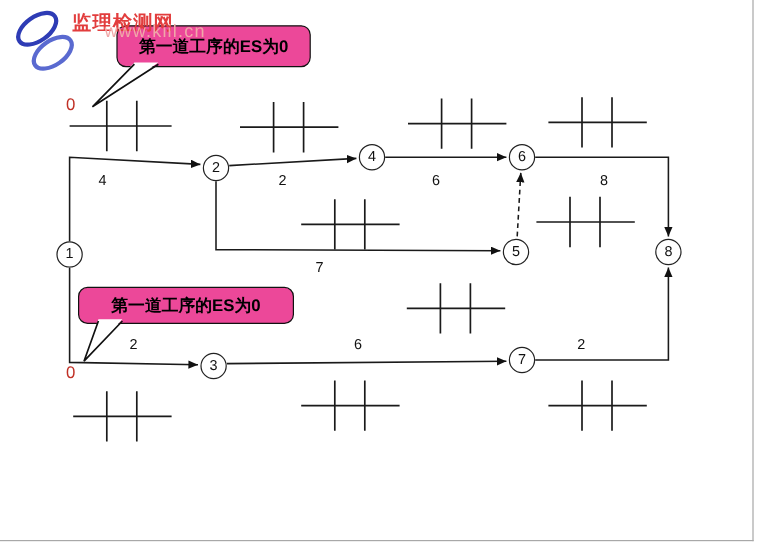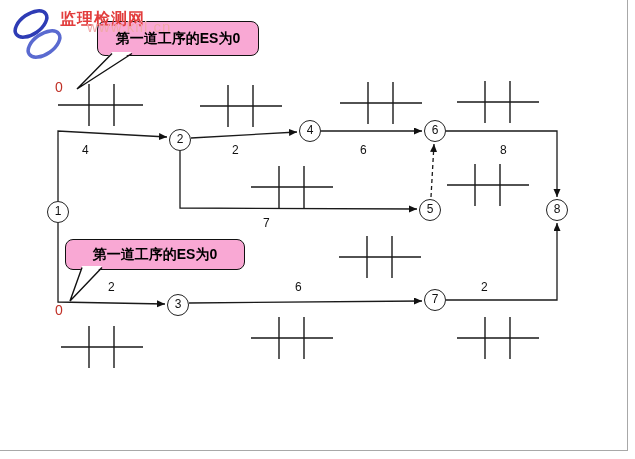--- a/index.html
+++ b/index.html
@@ -9,21 +9,21 @@
   }
   .layer{position:absolute;left:0;top:0;pointer-events:none;}
   .node{
     position:absolute;width:22px;height:22px;box-sizing:border-box;
     border:1.4px solid #222;border-radius:50%;background:#fff;
     text-align:center;line-height:19px;font-size:12px;color:#111;z-index:4;
   }
   .dur{position:absolute;font-size:12px;color:#111;z-index:3;}
   .zero{position:absolute;font-size:14px;color:#c03026;z-index:6;}
   .callout{
-    position:absolute;background:#f9a8d4;border:1.6px solid #111;border-radius:8px;
+    position:absolute;background:#ec4899;border:1.6px solid #111;border-radius:8px;
     display:flex;align-items:center;justify-content:center;
     font-size:14px;font-weight:bold;color:#000;z-index:5;white-space:nowrap;
   }
   .wm{position:absolute;z-index:9;}
   .wm-name{
     position:absolute;left:60px;top:9px;font-size:16px;font-weight:bold;
     color:#e23d3d;letter-spacing:1px;white-space:nowrap;
   }
   .wm-url{
     position:absolute;left:87px;top:18px;font-size:15px;color:#f0a8a8;

